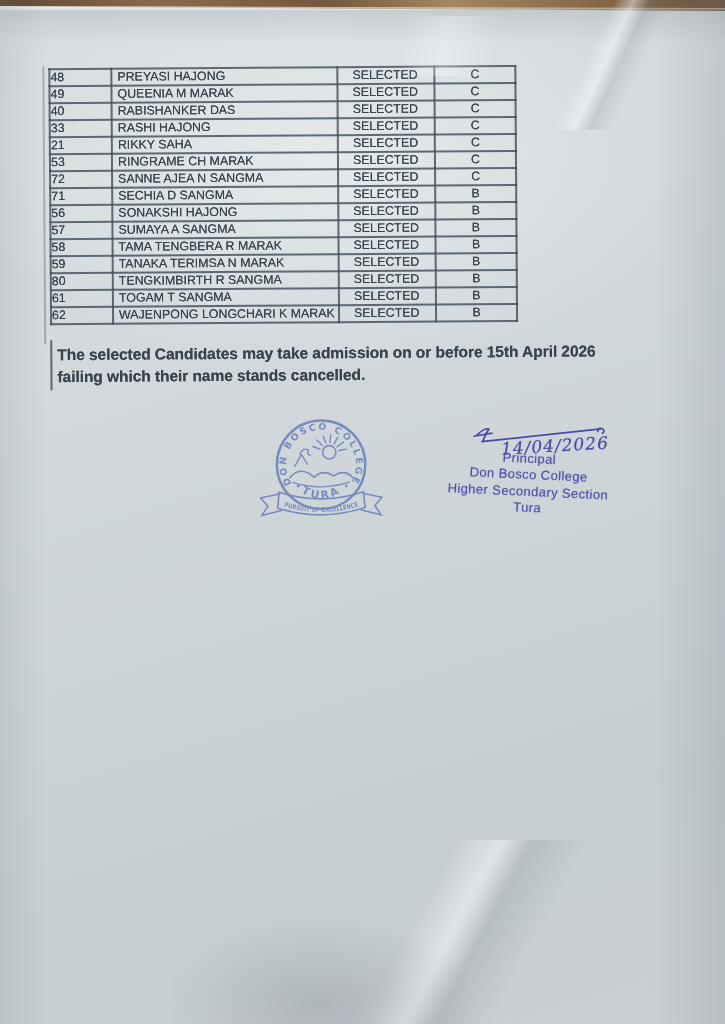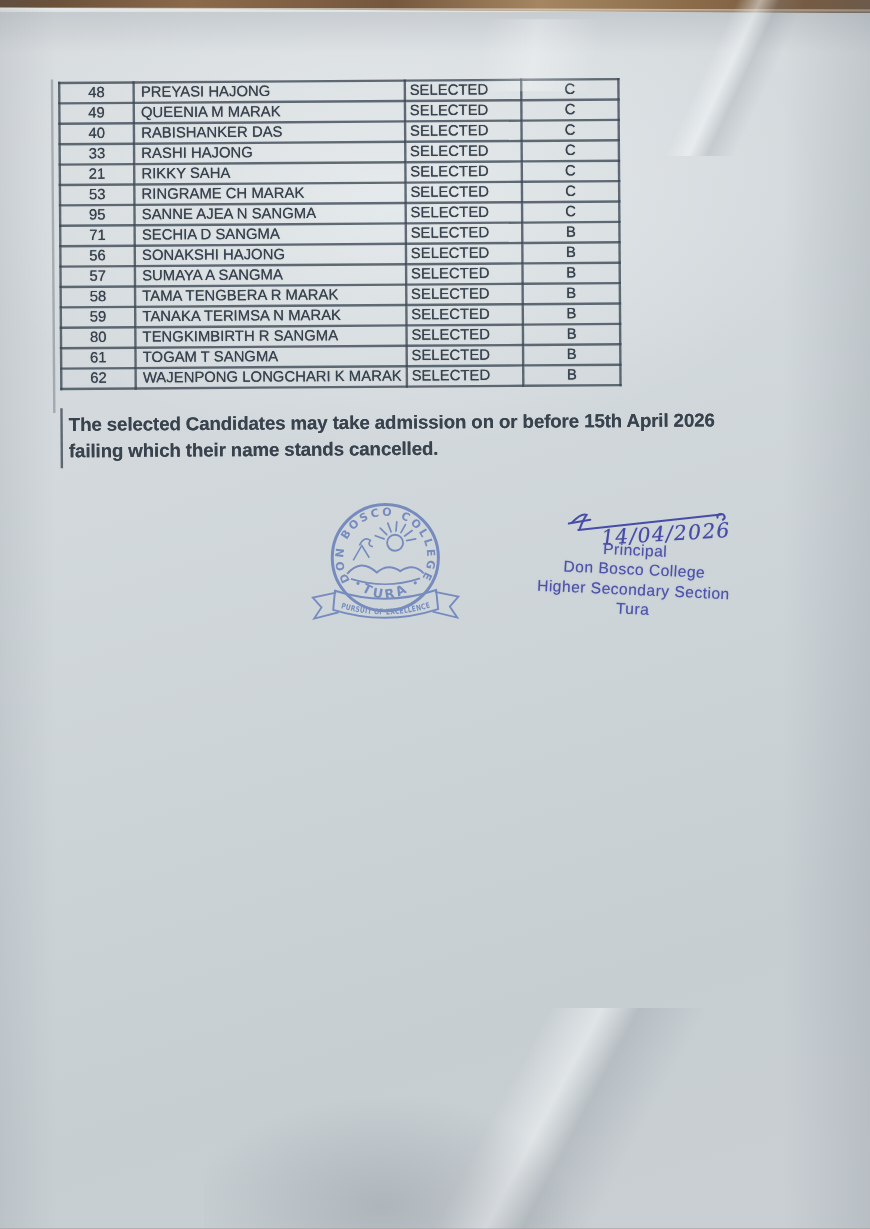--- a/index.html
+++ b/index.html
@@ -61,23 +61,23 @@
   }
   .roster td{
     border:2px solid rgba(58,70,83,0.78);
     height:16.4px;line-height:15px;padding:0;
     white-space:nowrap;
   }
   .roster col.c1{width:62px;}
   .roster col.c2{width:226px;}
   .roster col.c3{width:97px;}
   .roster col.c4{width:81px;}
-  td.c-serial{text-align:center;}
+  td.c-serial{text-align:left;}
   td.c-name{padding-left:5px;}
-  td.c-status{padding-left:3px;}
+  td.c-status{padding-left:14px;}
   td.c-section{text-align:center;}
 
   .ghost-line{
     position:absolute;left:44px;top:64px;width:1.5px;height:278px;
     background:rgba(70,82,94,0.35);
   }
   .note-border{
     position:absolute;left:50px;top:338px;width:2px;height:50px;
     background:rgba(55,66,79,0.75);
   }
@@ -162,21 +162,21 @@
             <td class="c-status">SELECTED</td>
             <td class="c-section">C</td>
           </tr>
           <tr>
             <td class="c-serial">53</td>
             <td class="c-name">RINGRAME CH MARAK</td>
             <td class="c-status">SELECTED</td>
             <td class="c-section">C</td>
           </tr>
           <tr>
-            <td class="c-serial">95</td>
+            <td class="c-serial">72</td>
             <td class="c-name">SANNE AJEA N SANGMA</td>
             <td class="c-status">SELECTED</td>
             <td class="c-section">C</td>
           </tr>
           <tr>
             <td class="c-serial">71</td>
             <td class="c-name">SECHIA D SANGMA</td>
             <td class="c-status">SELECTED</td>
             <td class="c-section">B</td>
           </tr>

